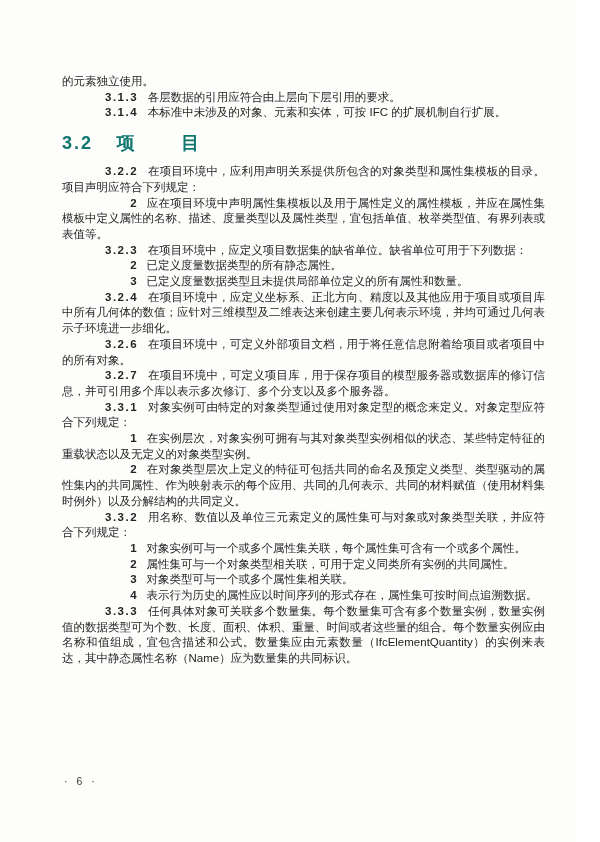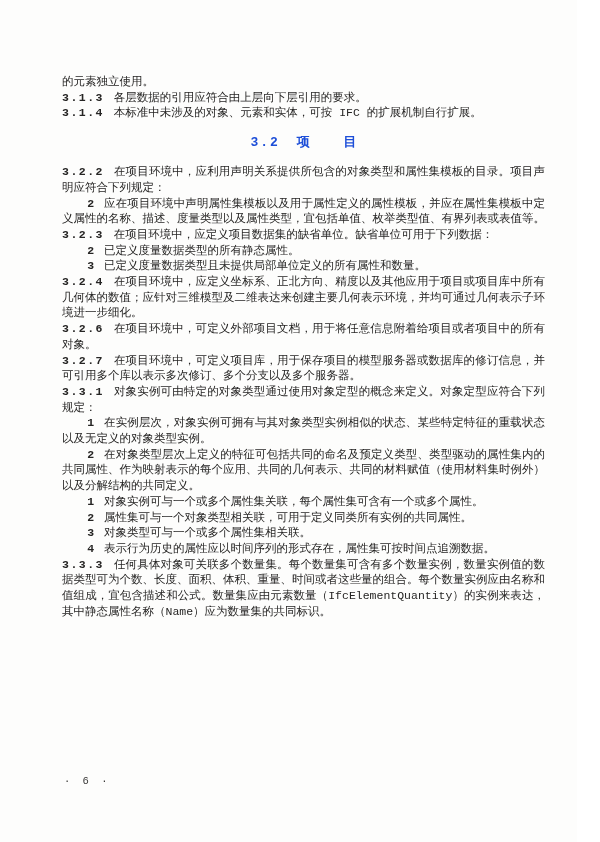--- a/index.html
+++ b/index.html
@@ -7,50 +7,50 @@
     padding: 0;
     background: #ffffff;
   }
   .page {
     position: relative;
     width: 577px;
     height: 842px;
     box-sizing: border-box;
     background: #fdfdfc;
     padding: 74px 32px 0 62px;
-    font-family: Liberation Mono, monospace;
+    font-family: Liberation Sans, sans-serif;
     font-size: 11.5px;
     line-height: 15.7px;
     color: #262524;
     overflow: hidden;
   }
   .page p {
     margin: 0;
     text-align: justify;
     text-align-last: left;
   }
   .num {
     font-weight: bold;
     letter-spacing: 1.5px;
     margin-right: 0.85em;
     white-space: nowrap;
+    margin-left: 43px;
   }
   p.subitem {
     text-indent: 2.2em;
   }
   p.subitem .num {
     letter-spacing: 0;
   }
   .heading {
-    text-align: center;
-    font-size: 13px;
+    font-size: 18px;
     font-weight: bold;
     line-height: 20px;
     margin: 12px 0 11px 0;
-    color: #1d4ed8;
+    color: #0f766e;
   }
   .heading .h-num {
     letter-spacing: 2px;
     margin-right: 1.3em;
   }
   .heading .h-title {
     letter-spacing: 1.15em;
     margin-right: -1.15em;
   }
   .heading.wide .h-title {
@@ -79,20 +79,21 @@
       <p class="subitem"><b class="num">2</b>应在项目环境中声明属性集模板以及用于属性定义的属性模板，并应在属性集模板中定义属性的名称、描述、度量类型以及属性类型，宜包括单值、枚举类型值、有界列表或表值等。</p>
       <p class="clause"><b class="num">3.2.3</b>在项目环境中，应定义项目数据集的缺省单位。缺省单位可用于下列数据：</p>
       <p class="subitem"><b class="num">2</b>已定义度量数据类型的所有静态属性。</p>
       <p class="subitem"><b class="num">3</b>已定义度量数据类型且未提供局部单位定义的所有属性和数量。</p>
       <p class="clause"><b class="num">3.2.4</b>在项目环境中，应定义坐标系、正北方向、精度以及其他应用于项目或项目库中所有几何体的数值；应针对三维模型及二维表达来创建主要几何表示环境，并均可通过几何表示子环境进一步细化。</p>
       <p class="clause"><b class="num">3.2.6</b>在项目环境中，可定义外部项目文档，用于将任意信息附着给项目或者项目中的所有对象。</p>
       <p class="clause"><b class="num">3.2.7</b>在项目环境中，可定义项目库，用于保存项目的模型服务器或数据库的修订信息，并可引用多个库以表示多次修订、多个分支以及多个服务器。</p>
       <p class="clause"><b class="num">3.3.1</b>对象实例可由特定的对象类型通过使用对象定型的概念来定义。对象定型应符合下列规定：</p>
       <p class="subitem"><b class="num">1</b>在实例层次，对象实例可拥有与其对象类型实例相似的状态、某些特定特征的重载状态以及无定义的对象类型实例。</p>
       <p class="subitem"><b class="num">2</b>在对象类型层次上定义的特征可包括共同的命名及预定义类型、类型驱动的属性集内的共同属性、作为映射表示的每个应用、共同的几何表示、共同的材料赋值（使用材料集时例外）以及分解结构的共同定义。</p>
+      <p class="clause"><b class="num">3.3.2</b>用名称、数值以及单位三元素定义的属性集可与对象或对象类型关联，并应符合下列规定：</p>
       <p class="subitem"><b class="num">1</b>对象实例可与一个或多个属性集关联，每个属性集可含有一个或多个属性。</p>
       <p class="subitem"><b class="num">2</b>属性集可与一个对象类型相关联，可用于定义同类所有实例的共同属性。</p>
       <p class="subitem"><b class="num">3</b>对象类型可与一个或多个属性集相关联。</p>
       <p class="subitem"><b class="num">4</b>表示行为历史的属性应以时间序列的形式存在，属性集可按时间点追溯数据。</p>
       <p class="clause"><b class="num">3.3.3</b>任何具体对象可关联多个数量集。每个数量集可含有多个数量实例，数量实例值的数据类型可为个数、长度、面积、体积、重量、时间或者这些量的组合。每个数量实例应由名称和值组成，宜包含描述和公式。数量集应由元素数量（IfcElementQuantity）的实例来表达，其中静态属性名称（Name）应为数量集的共同标识。</p>
     </div>
   <div class="page-number">· 6 ·</div>
 </div>
 
 </body></html>

